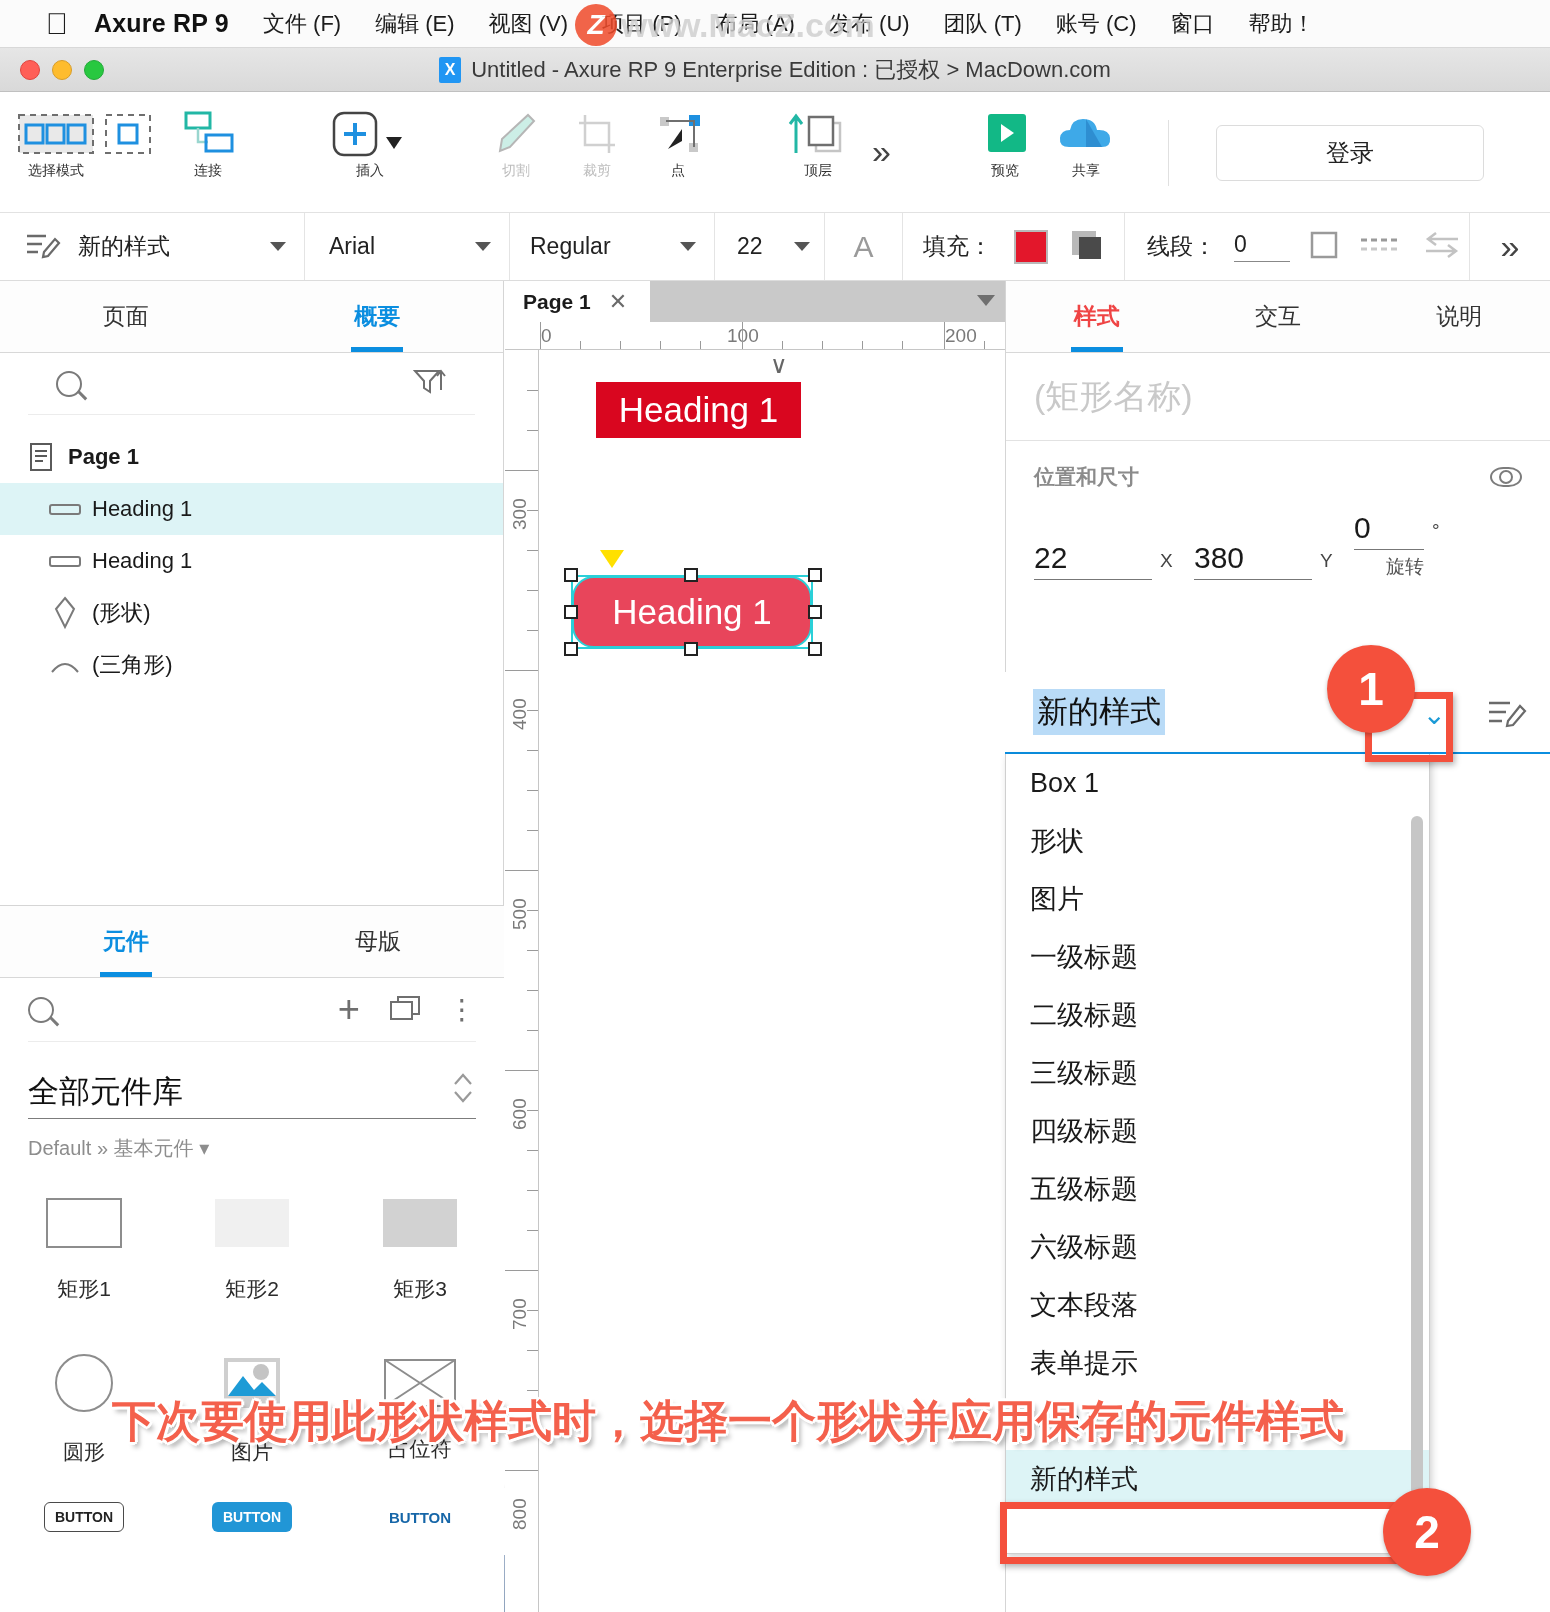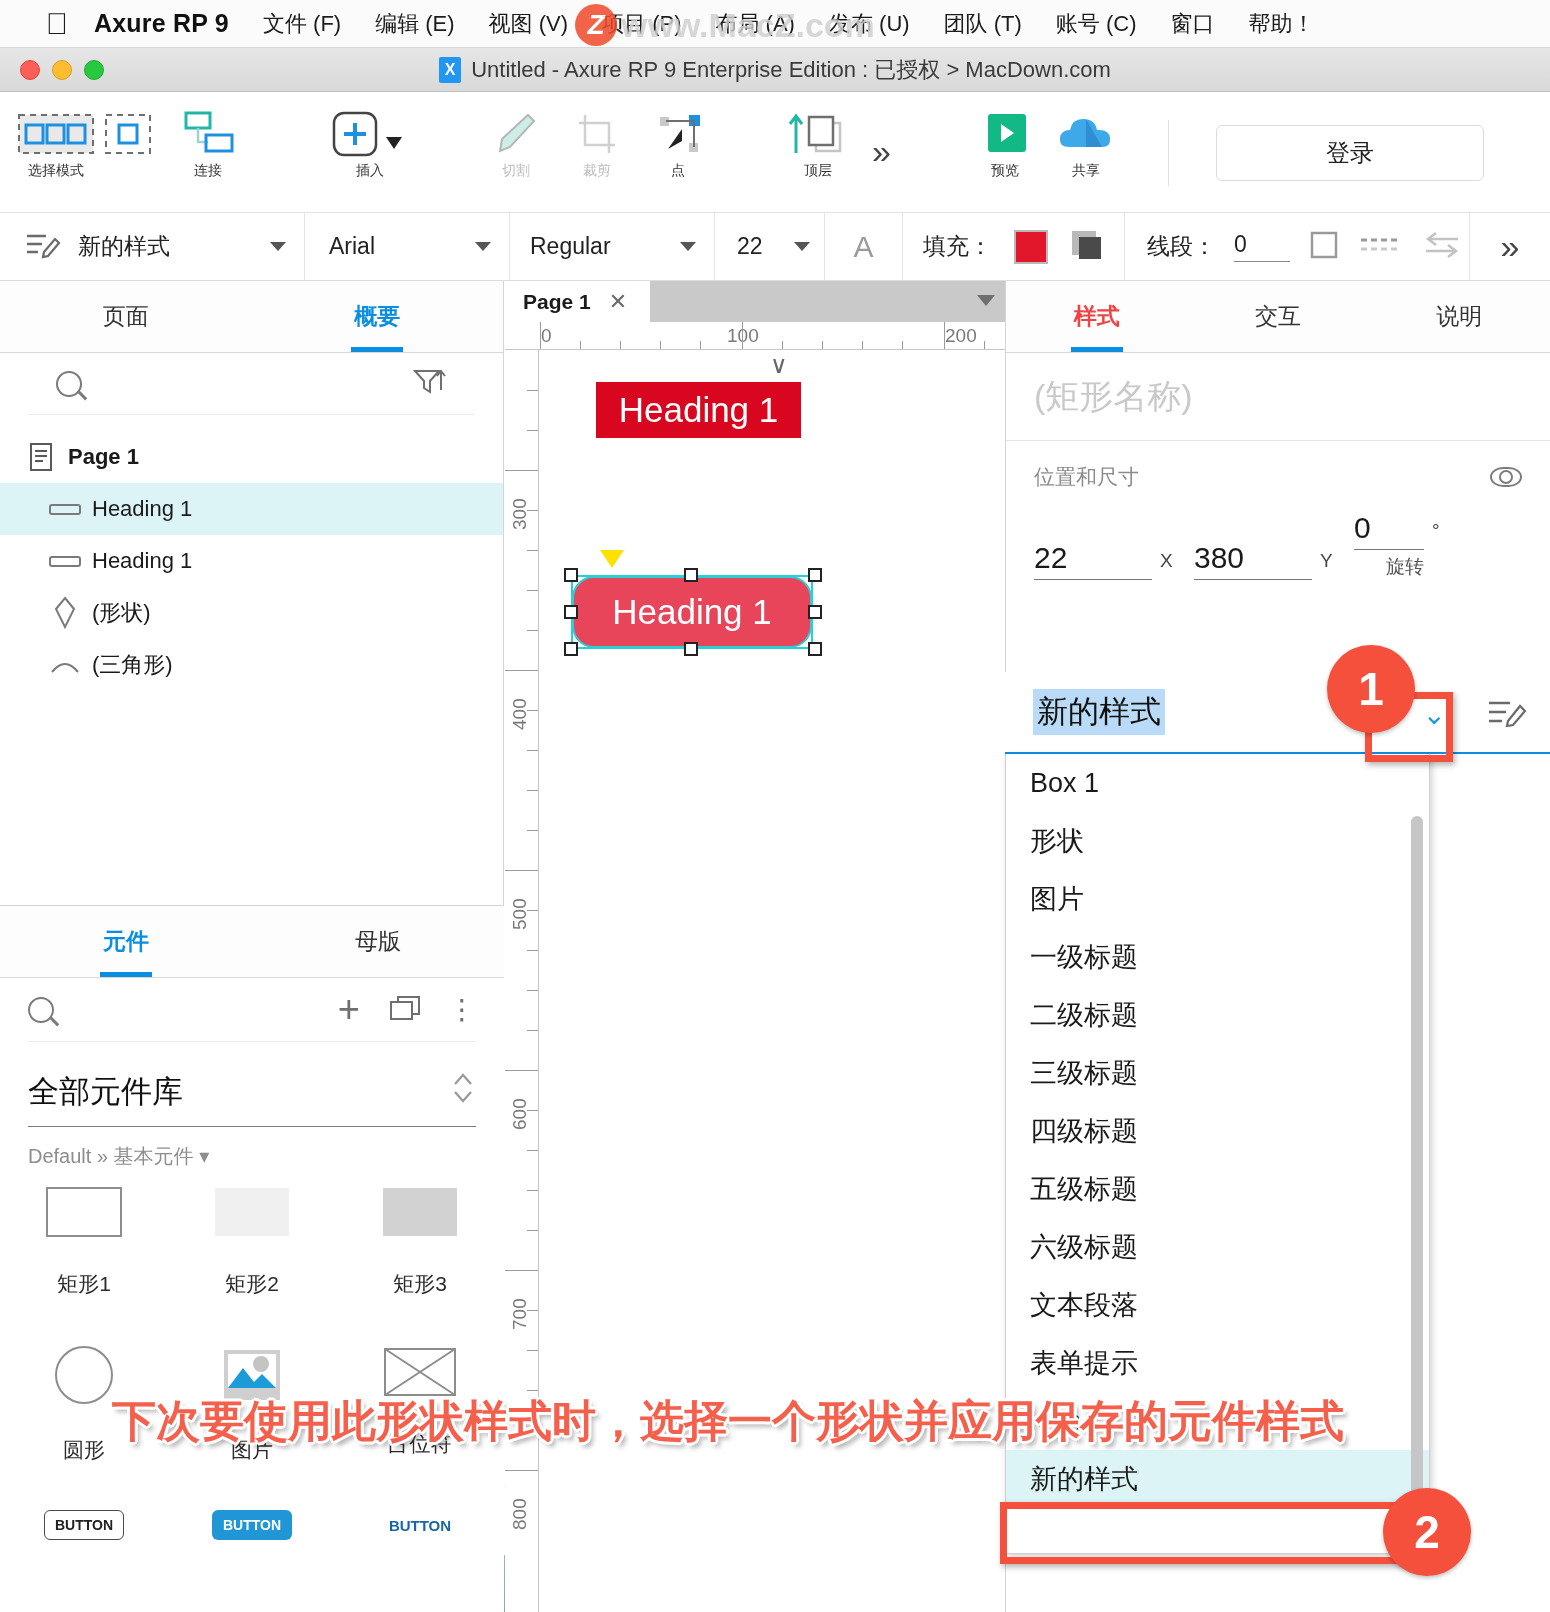--- a/index.html
+++ b/index.html
@@ -105,25 +105,25 @@
   .tree-row.page{ font-weight:bold; }
   .tree-row.child{ padding-left:48px; }
   .tree-row.sel{ background:#ddf4f6; }
   .tree-ico{ width:34px; display:inline-flex; align-items:center; justify-content:center; margin-right:10px;}
 
   
   .libpanel{ position:absolute; left:0; top:905px; width:504px; height:707px; background:#fff;
     border-top:1px solid #d5d5d5; z-index:2; overflow:hidden;}
   .lib-search{ height:64px; display:flex; align-items:center; margin:0 28px;
     border-bottom:1px solid #ececec;}
-  .lib-title{ font-size:31px; color:#111; margin:26px 28px 0 28px; padding-bottom:10px;
+  .lib-title{ font-size:31px; color:#111; margin:26px 28px 0 28px; padding-bottom:2px;
     border-bottom:1.5px solid #7c7c7c; display:flex; align-items:center; }
   .lib-crumb{ font-size:20px; color:#8d8d8d; margin:16px 28px 0 28px;}
   .grid{ display:grid; grid-template-columns:repeat(3,1fr); margin-top:14px; }
-  .gcell{ height:146px; display:flex; flex-direction:column; align-items:center; gap:30px;}
+  .gcell{ height:146px; display:flex; flex-direction:column; align-items:center; justify-content:center; gap:24px;}
   .gcell .gl{ font-size:21px; color:#2b2b2b;}
   .btn-row{ display:grid; grid-template-columns:repeat(3,1fr); margin-top:4px; }
   .btn-cell{ display:flex; align-items:center; justify-content:center; height:62px;}
   .bt1{ border:1px solid #4a4a4a; border-radius:6px; font-size:14px; font-weight:bold;
     padding:6px 10px; color:#222;}
   .bt2{ background:#2196d6; color:#fff; border-radius:6px; font-size:14px; font-weight:bold; padding:7px 11px;}
   .bt3{ color:#1666a8; font-size:15px; font-weight:bold;}
 
   
   .canvaswrap{ position:absolute; left:505px; top:281px; width:500px; height:1331px;
@@ -170,21 +170,21 @@
   .rightpanel{ position:absolute; left:1005px; top:281px; width:545px; height:1331px;
     background:#fff; border-left:1px solid #d5d5d5; z-index:2; overflow:hidden;}
   .rtabs{ height:72px; display:flex; border-bottom:1px solid #d8d8d8; background:#fdfdfd;}
   .rtab{ flex:1; display:flex; align-items:center; justify-content:center; font-size:23px;
     color:#333; position:relative; cursor:pointer;}
   .rtab.active{ color:#ef4444; font-weight:700;}
   .rtab.active::after{content:"";position:absolute;bottom:0;left:50%;transform:translateX(-50%);
     width:52px;height:5px;background:#0b8ee0;}
   .namefield{ height:88px; display:flex; align-items:center; padding-left:28px;
     font-size:34px; color:#c9c9c9; border-bottom:1px solid #e2e2e2;}
-  .sec-head{ display:flex; align-items:center; padding:22px 28px 6px 28px;}
+  .sec-head{ display:flex; align-items:center; padding:22px 28px 6px 28px;font-weight:bold;}
   .sec-title{ font-size:21px; color:#8b8b8b;}
   .eye{ width:32px;height:20px;border:2px solid #7c7c7c;border-radius:50% 50% 50% 50%/60% 60% 60% 60%;
     position:relative;}
   .eye::after{content:"";position:absolute;left:50%;top:50%;transform:translate(-50%,-50%);
     width:10px;height:10px;border:2px solid #7c7c7c;border-radius:50%;}
   .numrow{ display:flex; align-items:flex-end; padding:14px 28px 0 28px; gap:0;}
   .numinput{ font-size:30px; color:#1a1a1a; border-bottom:1.5px solid #777;
     padding-bottom:4px; width:118px;}
   .numlabel{ font-size:19px; color:#444; margin-left:8px; margin-bottom:8px; width:34px;}
   .rot-lbl{ font-size:19px; color:#555; text-align:center; margin-top:4px;}

